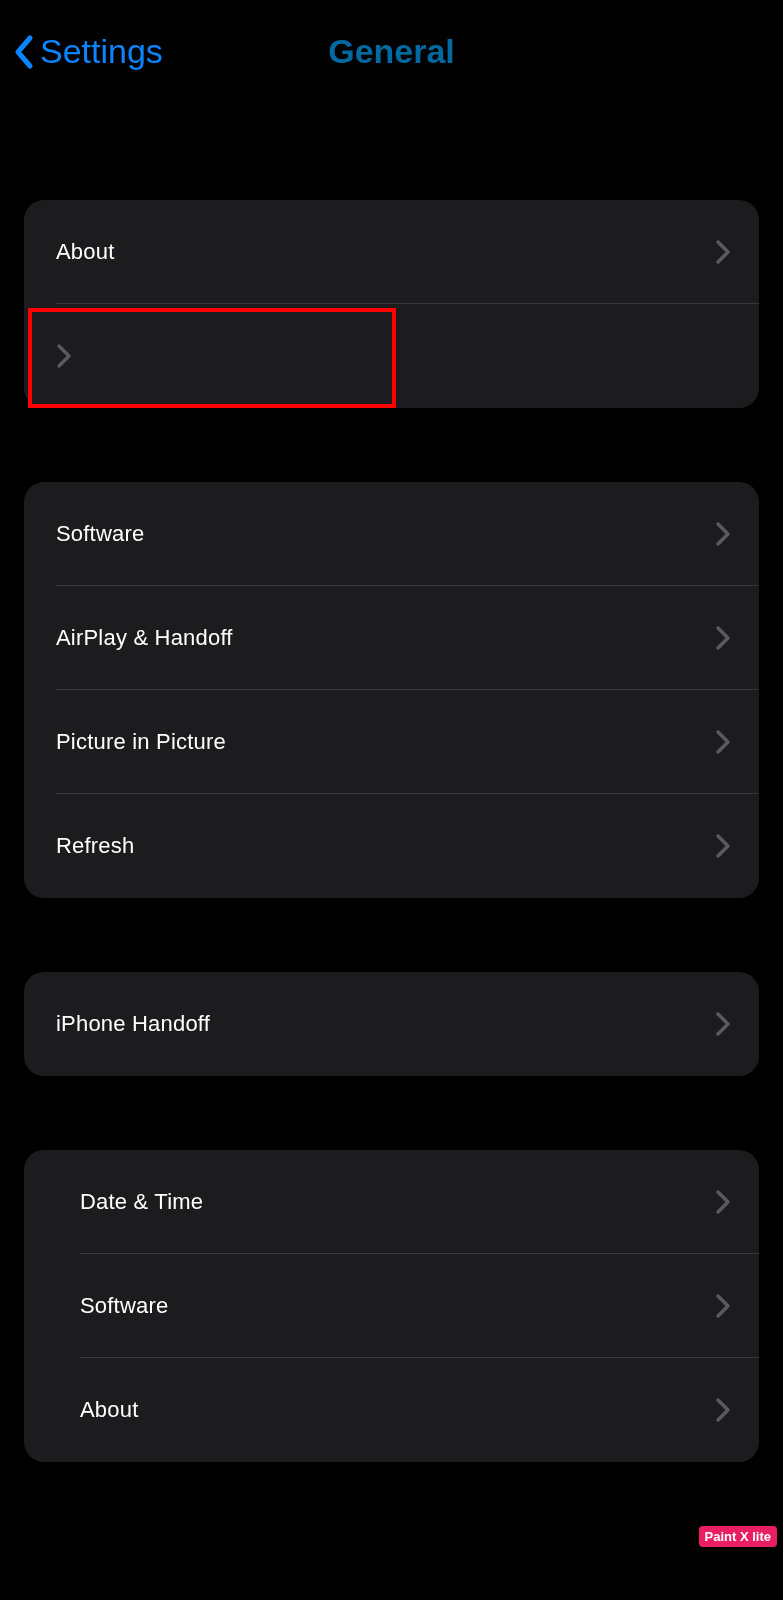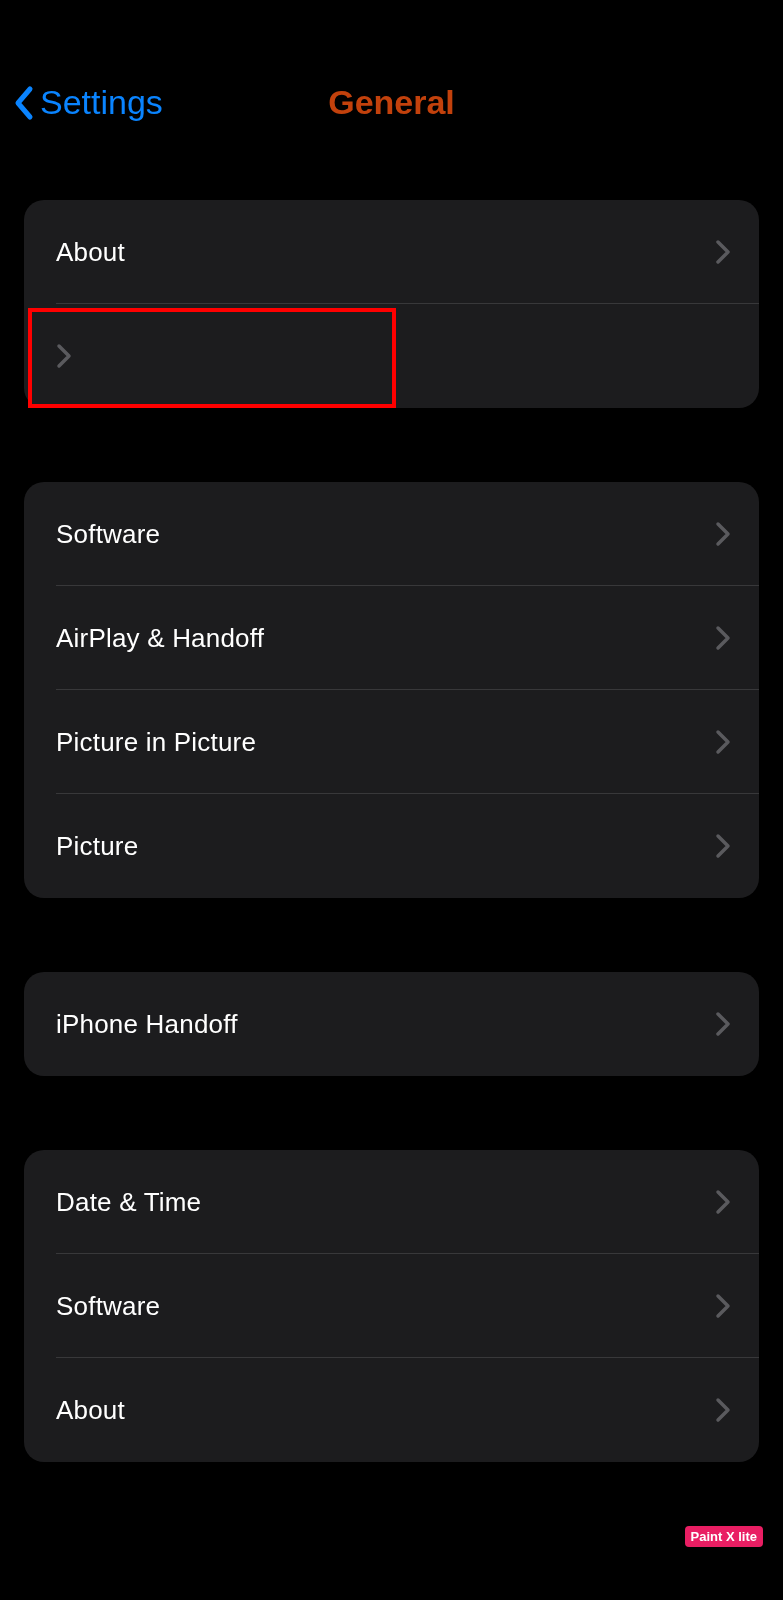--- a/index.html
+++ b/index.html
@@ -11,21 +11,21 @@
       width: 783px;
       height: 1600px;
       background: #000000;
       font-family: -apple-system, BlinkMacSystemFont, "Segoe UI", Helvetica, Arial, sans-serif;
       color: #ffffff;
       overflow: hidden;
       position: relative;
     }
     .navbar {
       display: flex;
-      align-items: flex-end;
+      align-items: flex-start;
       height: 90px;
       position: relative;
       margin-top: 32px;
     }
     .back-button {
       display: flex;
       align-items: center;
       color: #0A84FF;
       font-size: 34px;
       font-weight: 400;
@@ -43,55 +43,56 @@
     .back-chevron svg {
       width: 22px;
       height: 36px;
     }
     .nav-title {
       position: absolute;
       left: 50%;
       transform: translateX(-50%);
       font-size: 34px;
       font-weight: 600;
-      color: #c2410c;
+      color: #0369a1;
     }
     .content {
       padding: 0 24px;
       margin-top: 78px;
     }
     .group {
       background: #1c1c1e;
       border-radius: 20px;
       margin-bottom: 74px;
       overflow: hidden;
     }
     .group:last-child {
       margin-bottom: 0;
+      padding-left: 24px;
     }
     .row {
       display: flex;
       align-items: center;
       justify-content: space-between;
       height: 104px;
       padding: 0 28px 0 32px;
       cursor: pointer;
       position: relative;
     }
     .row:not(:last-child)::after {
       content: "";
       position: absolute;
       left: 32px;
       right: 0;
       bottom: 0;
       height: 1px;
       background: #38383a;
     }
     .row-label {
-      font-size: 26px;
+      font-size: 22px;
       font-weight: 400;
       color: #ffffff;
       letter-spacing: 0.2px;
     }
     .chevron-right {
       width: 16px;
       height: 26px;
       flex-shrink: 0;
     }
     .chevron-right svg {
@@ -99,21 +100,21 @@
       height: 26px;
     }
     .highlight-box {
       position: absolute;
       border: 4px solid #ff0000;
       pointer-events: none;
       z-index: 10;
     }
     .watermark {
       position: absolute;
-      right: 20px;
+      right: 6px;
       bottom: 53px;
       background: #E91E63;
       color: #ffffff;
       font-size: 13px;
       font-weight: 600;
       padding: 3px 6px;
       border-radius: 4px;
       font-family: Arial, sans-serif;
     }
   </style>
@@ -171,21 +172,21 @@
     </div>
     <div class="row">
       <span class="row-label">Picture in Picture</span>
       <span class="chevron-right">
         <svg viewBox="0 0 16 26" fill="none">
             <path d="M3 3 L13 13 L3 23" stroke="#5a5a5e" stroke-width="3.5" stroke-linecap="round" stroke-linejoin="round"></path>
           </svg>
       </span>
     </div>
     <div class="row">
-      <span class="row-label">Picture</span>
+      <span class="row-label">Refresh</span>
       <span class="chevron-right">
         <svg viewBox="0 0 16 26" fill="none">
             <path d="M3 3 L13 13 L3 23" stroke="#5a5a5e" stroke-width="3.5" stroke-linecap="round" stroke-linejoin="round"></path>
           </svg>
       </span>
     </div>
   </div>
 
   <div class="group">
     <div class="row">

